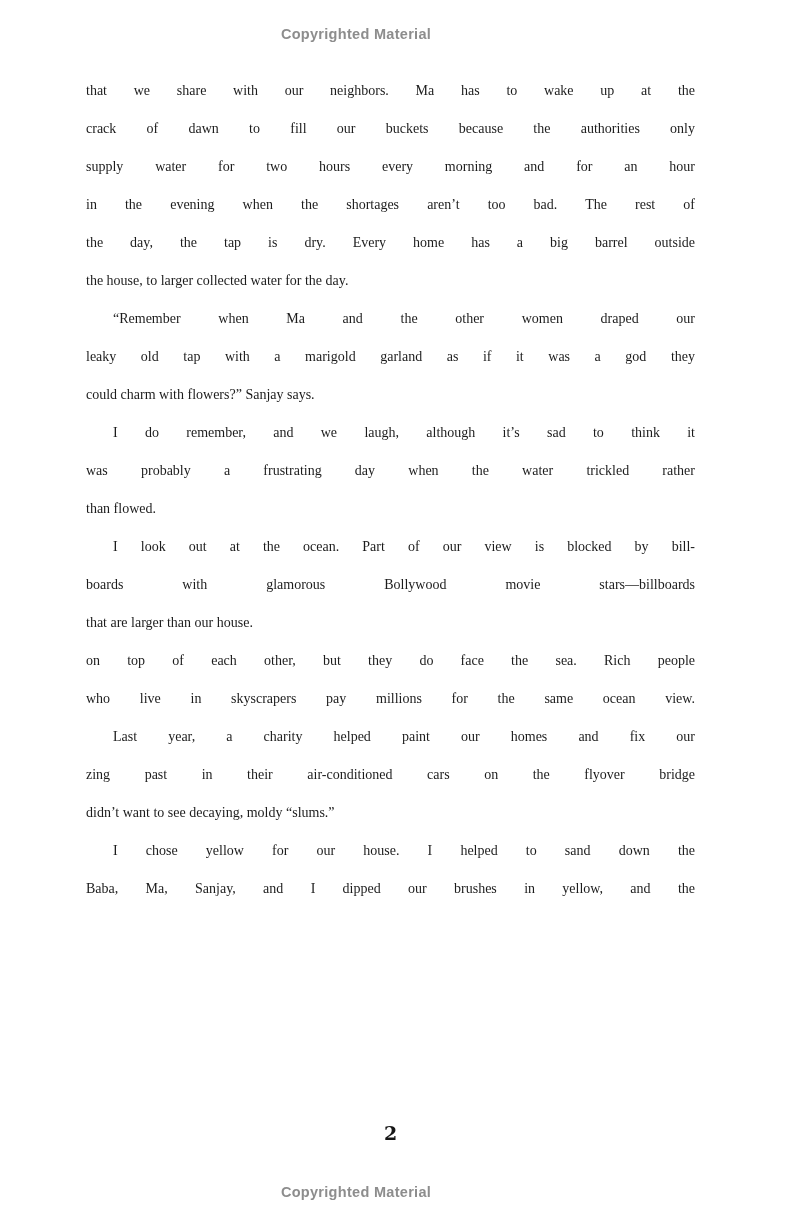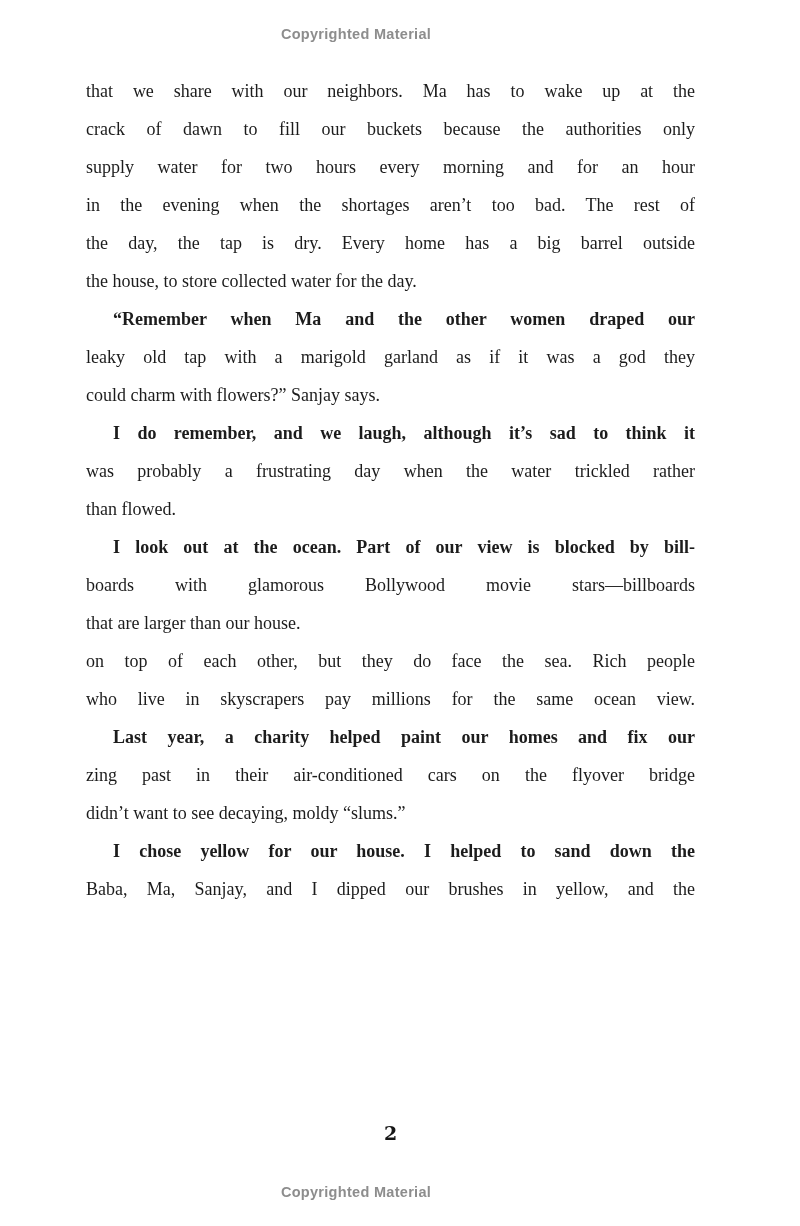--- a/index.html
+++ b/index.html
@@ -31,35 +31,34 @@
   .page-text {
     position: absolute;
     left: 86px;
     top: 72px;
     width: 609px;
     color: #1c1c1c;
   }
   .line {
     height: 38px;
     line-height: 38px;
-    font-size: 18px;
+    font-size: 14px;
     white-space: nowrap;
     text-align: left;
   }
   .line.just {
     text-align: justify;
     text-align-last: justify;
     text-justify: inter-word;
   }
   .line.indent {
     padding-left: 27px;
   }
   .line.indent.just {
     width: 582px;
-    font-weight: bold;
   }
   .page-number {
     position: absolute;
     left: 86px;
     top: 1122px;
     width: 609px;
     text-align: center;
     font-family: "DejaVu Serif", serif;
     font-weight: 700;
     font-size: 19px;
@@ -70,21 +69,21 @@
 <body>
 
 <div class="copyright-notice copyright-top">Copyrighted Material</div>
 
 <div class="page-text">
     <div class="line just">that we share with our neighbors. Ma has to wake up at the</div>
     <div class="line just">crack of dawn to fill our buckets because the authorities only</div>
     <div class="line just">supply water for two hours every morning and for an hour</div>
     <div class="line just">in the evening when the shortages aren’t too bad. The rest of</div>
     <div class="line just">the day, the tap is dry. Every home has a big barrel outside</div>
-    <div class="line">the house, to store collected water for the day.</div>
+    <div class="line">the house, to larger collected water for the day.</div>
     <div class="line indent just">“Remember when Ma and the other women draped our</div>
     <div class="line just">leaky old tap with a marigold garland as if it was a god they</div>
     <div class="line">could charm with flowers?” Sanjay says.</div>
     <div class="line indent just">I do remember, and we laugh, although it’s sad to think it</div>
     <div class="line just">was probably a frustrating day when the water trickled rather</div>
     <div class="line">than flowed.</div>
     <div class="line indent just">I look out at the ocean. Part of our view is blocked by bill-</div>
     <div class="line just">boards with glamorous Bollywood movie stars—billboards</div>
     <div class="line">that are larger than our house.</div>
     <div class="line just">on top of each other, but they do face the sea. Rich people</div>

